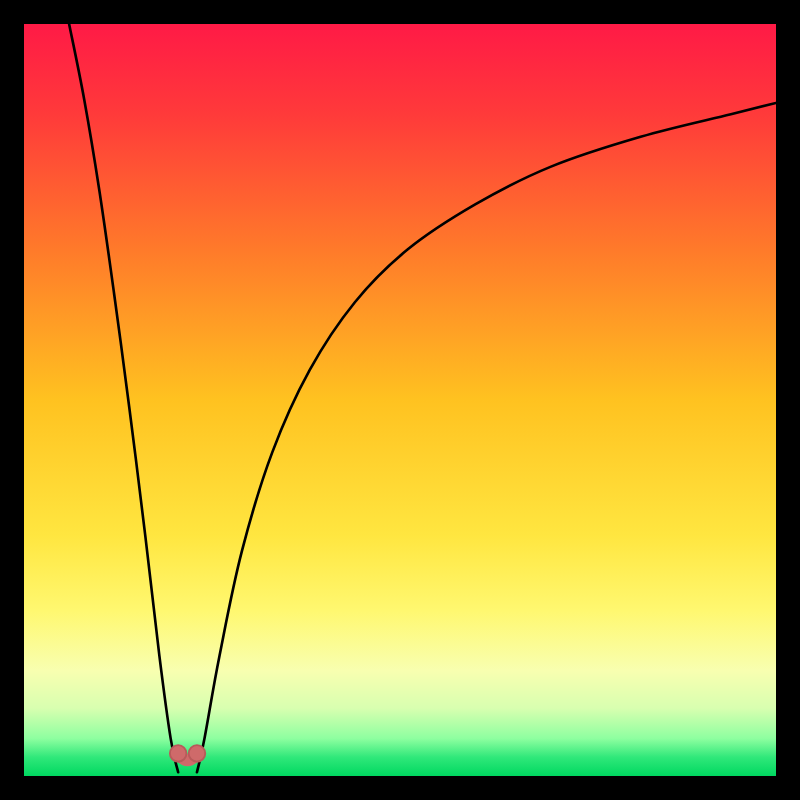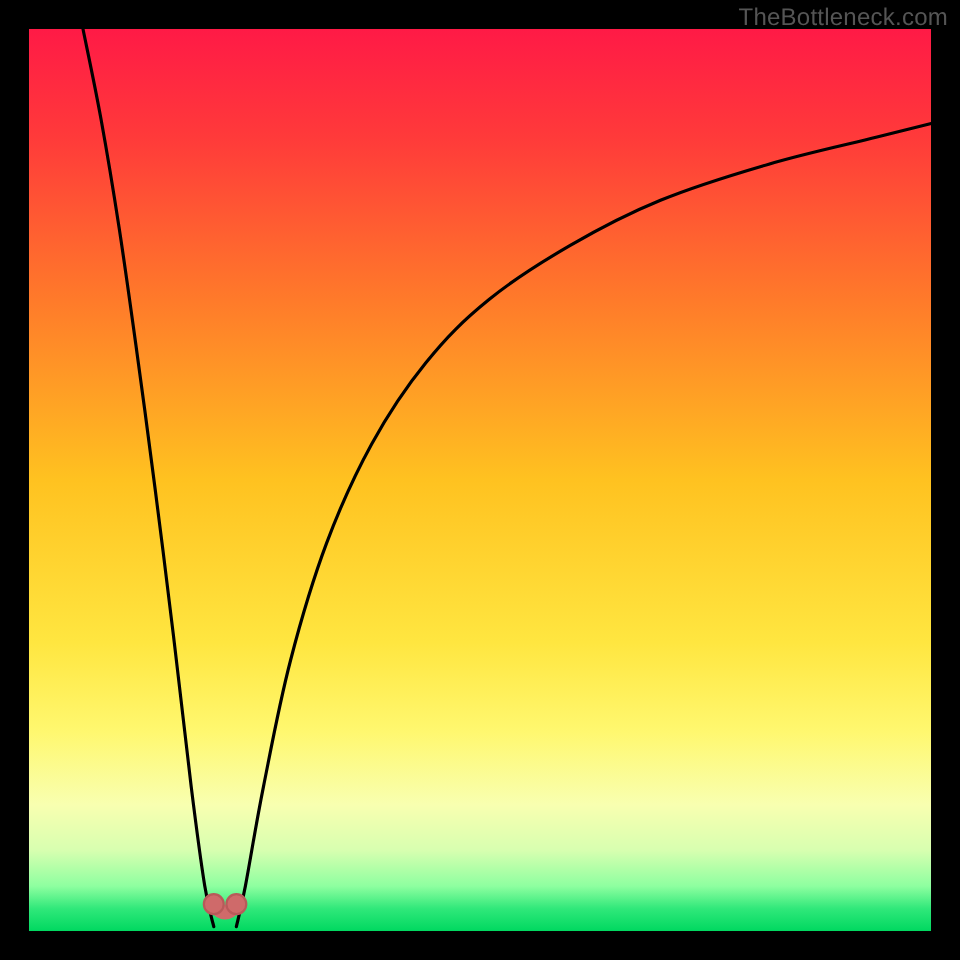--- a/index.html
+++ b/index.html
@@ -69,14 +69,13 @@
 
     <svg class="curves" viewBox="0 0 100 100" preserveAspectRatio="none" width="100%" height="100%">
       <path id="left-branch" fill="none" stroke-width="0.35" stroke-linecap="round" d="M 6 0 C 6.36 1.7999999999999998, 7.28 6.04, 8 10 C 8.72 13.96, 9.28 17.32, 10 22 C 10.72 26.68, 11.28 30.78, 12 36 C 12.72 41.22, 13.280000000000001 45.42, 14.000000000000002 51 C 14.720000000000002 56.58, 15.280000000000001 61.06, 16 67 C 16.72 72.94, 17.37 78.96, 18 84 C 18.63 89.04, 19.05 92.21, 19.5 95 C 19.95 97.79, 20.32 98.69, 20.5 99.5" stroke="#000000"></path>
       <path id="right-branch" fill="none" stroke-width="0.35" stroke-linecap="round" d="M 23 99.5 C 23.18 98.69, 23.46 97.79, 24 95 C 24.54 92.21, 25.1 88.5, 26 84 C 26.9 79.5, 27.739999999999995 74.86, 28.999999999999996 70 C 30.259999999999998 65.14, 31.38 61.32, 33 57 C 34.62 52.68, 36.02 49.6, 38 46 C 39.98 42.4, 41.66 39.88, 44 37 C 46.34 34.12, 48.12 32.34, 51 30 C 53.88 27.66, 56.58 25.98, 60 24 C 63.42 22.02, 66.04 20.62, 70 19 C 73.96 17.38, 77.68 16.26, 82 15 C 86.32 13.74, 90.76 12.81, 94 12 C 97.24 11.19, 98.92 10.77, 100 10.5" stroke="#000000"></path>
       <path id="valley-connector" fill="none" stroke-width="1.6" stroke-linecap="round" d="M 20.5 97 Q 21.75 98.8 23 97" stroke="#cf6a6a"></path>
       <circle id="marker-0" r="1.1" cx="20.5" cy="97" fill="#cf6a6a" stroke="#b85a5a" stroke-width="0.25"></circle>
       <circle id="marker-1" r="1.1" cx="23" cy="97" fill="#cf6a6a" stroke="#b85a5a" stroke-width="0.25"></circle>
     </svg>
   </div>
 
-  <div class="watermark">TheBottleneck.com</div>
 </div>
 
 </body></html>

